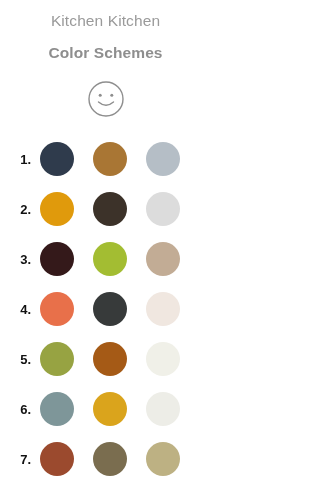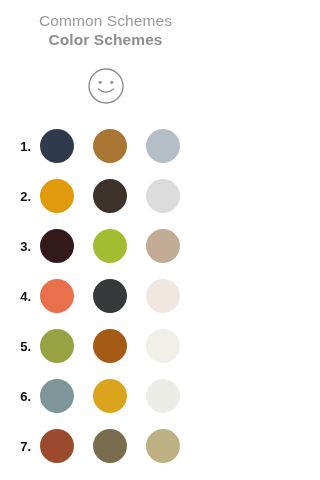--- a/index.html
+++ b/index.html
@@ -32,21 +32,21 @@
     color: #9a9a9a;
     letter-spacing: 0.1px;
     line-height: 19px;
   }
   .title-line2 {
     font-size: 15.5px;
     font-weight: 700;
     color: #8e8e8e;
     letter-spacing: 0.1px;
     line-height: 19px;
-    margin-top: 0;
+    margin-top: 13px;
   }
 
   
   .smiley-wrap {
     display: flex;
     justify-content: center;
     margin-top: 18px;
   }
   .smiley {
     display: block;
@@ -81,21 +81,21 @@
     height: 34px;
     border-radius: 50%;
   }
 </style>
 </head>
 <body>
 
 <div class="page">
 
   <div class="header">
-    <div class="title-line1">Common Schemes</div>
+    <div class="title-line1">Kitchen Kitchen</div>
     <div class="title-line2">Color Schemes</div>
   </div>
 
   <div class="smiley-wrap">
     <svg class="smiley" width="38" height="38" viewBox="0 0 38 38">
       <circle cx="19" cy="19" r="17" fill="none" stroke="#8e8e8e" stroke-width="1.4"></circle>
       <circle cx="13.2" cy="15.2" r="1.5" fill="#8e8e8e"></circle>
       <circle cx="24.8" cy="15.2" r="1.5" fill="#8e8e8e"></circle>
       <path d="M11.5 22 Q19 28.5 26.5 22" fill="none" stroke="#8e8e8e" stroke-width="1.4" stroke-linecap="round"></path>
     </svg>

